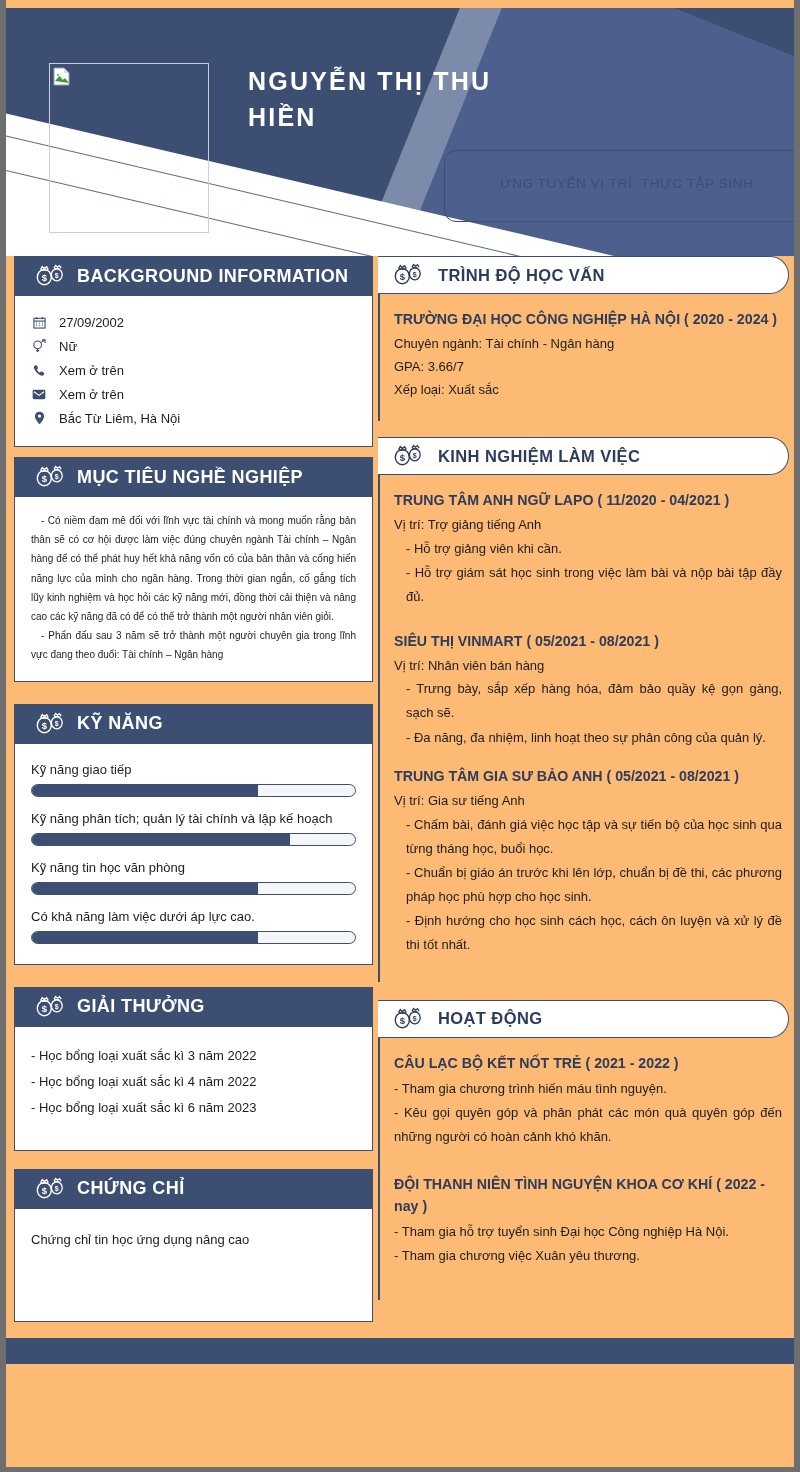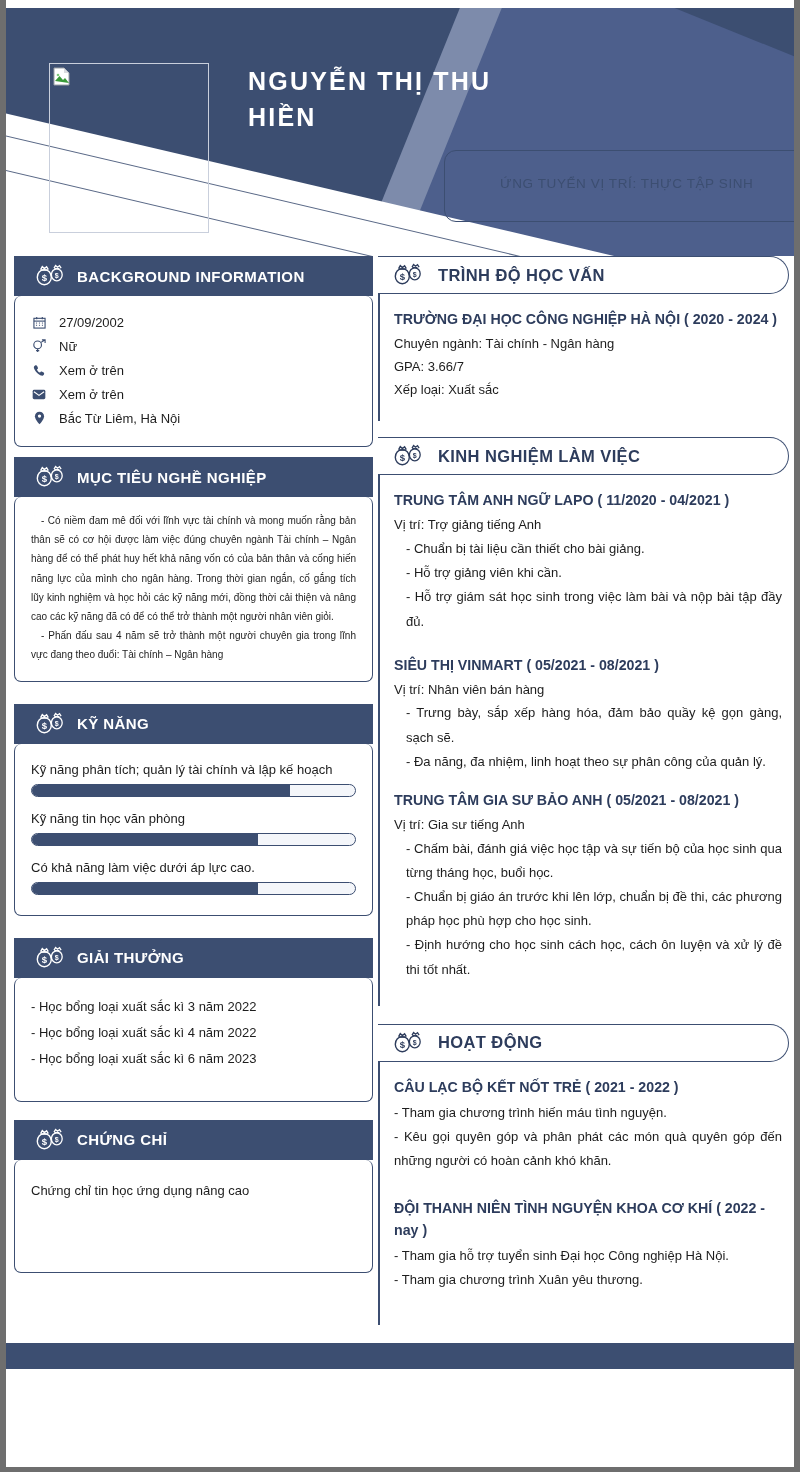--- a/index.html
+++ b/index.html
@@ -4,21 +4,21 @@
 <style>
   * { box-sizing: border-box; margin: 0; padding: 0; }
   html, body {
     background: #7a7a7a;
     font-family: "Liberation Sans", sans-serif;
   }
   .page {
     position: relative;
     width: 800px;
     height: 1472px;
-    background: #ffffff;
+    background: #fdba74;
     overflow: hidden;
     border-left: 6px solid #6e6e6e;
     border-right: 6px solid #6e6e6e;
     border-bottom: 5px solid #6e6e6e;
   }
 
   
   .header {
     position: relative;
     height: 248px;
@@ -135,33 +135,32 @@
     background: #3c4e71;
     color: #ffffff;
     height: 40px;
     display: flex;
     align-items: center;
     padding-left: 18px;
     gap: 11px;
     margin-left: 8px;
   }
   .lsec-head .ttl {
-    font-size: 15px;
+    font-size: 18px;
     font-weight: bold;
     letter-spacing: .4px;
     text-align: right;
   }
   .lsec-body {
     background: #ffffff;
     border-left: 1px solid #3c4e71;
     border-right: 1px solid #3c4e71;
     border-bottom: 1px solid #3c4e71;
     margin-left: 8px;
     padding: 14px 16px 16px 16px;
-    border-radius: 7px;
   }
 
   
   .contact-row {
     display: flex;
     align-items: center;
     gap: 12px;
     font-size: 13px;
     color: #1d1d1d;
     height: 24px;
@@ -387,21 +386,21 @@
               <ellipse cx="12.3" cy="13.2" rx="7" ry="7.6"></ellipse>
               <path d="M8.8 6.1 h7"></path>
             </g>
             <text x="12.3" y="17" font-family="Liberation Sans, sans-serif" font-size="9.5" font-weight="bold" fill="#ffffff" text-anchor="middle">$</text>
             <text x="24.8" y="13.6" font-family="Liberation Sans, sans-serif" font-size="7" font-weight="bold" fill="#ffffff" text-anchor="middle">$</text>
           </svg>
           <span class="ttl">MỤC TIÊU NGHỀ NGHIỆP</span>
         </div>
         <div class="lsec-body">
           <p class="obj-p">- Có niềm đam mê đối với lĩnh vực tài chính và mong muốn rằng bản thân sẽ có cơ hội được làm việc đúng chuyên ngành Tài chính – Ngân hàng để có thể phát huy hết khả năng vốn có của bản thân và cống hiến năng lực của mình cho ngân hàng. Trong thời gian ngắn, cố gắng tích lũy kinh nghiệm và học hỏi các kỹ năng mới, đồng thời cải thiện và nâng cao các kỹ năng đã có để có thể trở thành một người nhân viên giỏi.</p>
-          <p class="obj-p">- Phấn đấu sau 4 năm sẽ trở thành một người chuyên gia trong lĩnh vực đang theo đuổi: Tài chính – Ngân hàng</p>
+          <p class="obj-p">- Phấn đấu sau 3 năm sẽ trở thành một người chuyên gia trong lĩnh vực đang theo đuổi: Tài chính – Ngân hàng</p>
         </div>
       </div>
 
       <div class="lsec" style="margin-top:22px;">
         <div class="lsec-head">
           <svg class="moneybag" width="34" height="24" viewBox="0 0 34 24">
             <g fill="none" stroke="#ffffff" stroke-width="1.3">
               <path d="M22 4.2 l1.6-2.6 1.9 1.6 2-1.6 1.6 2.6"></path>
               <ellipse cx="24.8" cy="10.8" rx="5.4" ry="6"></ellipse>
               <path d="M22.3 4.6 h5.1"></path>
@@ -411,20 +410,26 @@
               <ellipse cx="12.3" cy="13.2" rx="7" ry="7.6"></ellipse>
               <path d="M8.8 6.1 h7"></path>
             </g>
             <text x="12.3" y="17" font-family="Liberation Sans, sans-serif" font-size="9.5" font-weight="bold" fill="#ffffff" text-anchor="middle">$</text>
             <text x="24.8" y="13.6" font-family="Liberation Sans, sans-serif" font-size="7" font-weight="bold" fill="#ffffff" text-anchor="middle">$</text>
           </svg>
           <span class="ttl">KỸ NĂNG</span>
         </div>
         <div class="lsec-body" style="padding-top:18px;">
 
+          <div class="skill">
+            <div class="skill-label">Kỹ năng giao tiếp</div>
+            <div class="skill-track">
+              <div class="skill-fill" style="width: 70%;"></div>
+            </div>
+          </div>
 
           <div class="skill">
             <div class="skill-label">Kỹ năng phân tích; quản lý tài chính và lập kế hoạch</div>
             <div class="skill-track">
               <div class="skill-fill" style="width: 80%;"></div>
             </div>
           </div>
 
           <div class="skill">
             <div class="skill-label">Kỹ năng tin học văn phòng</div>
@@ -539,21 +544,20 @@
             <text x="12.3" y="17" font-family="Liberation Sans, sans-serif" font-size="9.5" font-weight="bold" fill="#2d3c5c" text-anchor="middle">$</text>
             <text x="24.8" y="13.6" font-family="Liberation Sans, sans-serif" font-size="7" font-weight="bold" fill="#2d3c5c" text-anchor="middle">$</text>
           </svg>
           <span class="ttl">KINH NGHIỆM LÀM VIỆC</span>
         </div>
         <div class="rsec-body" style="padding-top:14px;">
 
           <div class="entry">
             <div class="entry-title">TRUNG TÂM ANH NGỮ LAPO  ( 11/2020 - 04/2021 )</div>
             <div class="entry-sub">Vị trí: Trợ giảng tiếng Anh</div>
-            <div class="entry-bullet">- Chuẩn bị tài liệu cần thiết cho bài giảng.</div>
             <div class="entry-bullet">- Hỗ trợ giảng viên khi cần.</div>
             <div class="entry-bullet">- Hỗ trợ giám sát học sinh trong việc làm bài và nộp bài tập đầy đủ.</div>
           </div>
 
           <div class="entry" style="margin-top:20px;">
             <div class="entry-title">SIÊU THỊ VINMART  ( 05/2021 - 08/2021 )</div>
             <div class="entry-sub">Vị trí: Nhân viên bán hàng</div>
             <div class="entry-bullet">- Trưng bày, sắp xếp hàng hóa, đảm bảo quầy kệ gọn gàng, sạch sẽ.</div>
             <div class="entry-bullet">- Đa năng, đa nhiệm, linh hoạt theo sự phân công của quản lý.</div>
           </div>
@@ -591,21 +595,21 @@
 
           <div class="entry">
             <div class="entry-title">CÂU LẠC BỘ KẾT NỐT TRẺ ( 2021 - 2022 )</div>
             <div class="entry-bullet nopad">- Tham gia chương trình hiến máu tình nguyện.</div>
             <div class="entry-bullet nopad">- Kêu gọi quyên góp và phân phát các món quà quyên góp đến những người có hoàn cảnh khó khăn.</div>
           </div>
 
           <div class="entry" style="margin-top:24px;">
             <div class="entry-title">ĐỘI THANH NIÊN TÌNH NGUYỆN KHOA CƠ KHÍ ( 2022 - nay )</div>
             <div class="entry-bullet nopad">- Tham gia hỗ trợ tuyển sinh Đại học Công nghiệp Hà Nội.</div>
-            <div class="entry-bullet nopad">- Tham gia chương trình Xuân yêu thương.</div>
+            <div class="entry-bullet nopad">- Tham gia chương việc Xuân yêu thương.</div>
           </div>
 
         </div>
       </div>
 
     </div>
   </div>
 
   <div class="footer-bar"></div>
 

